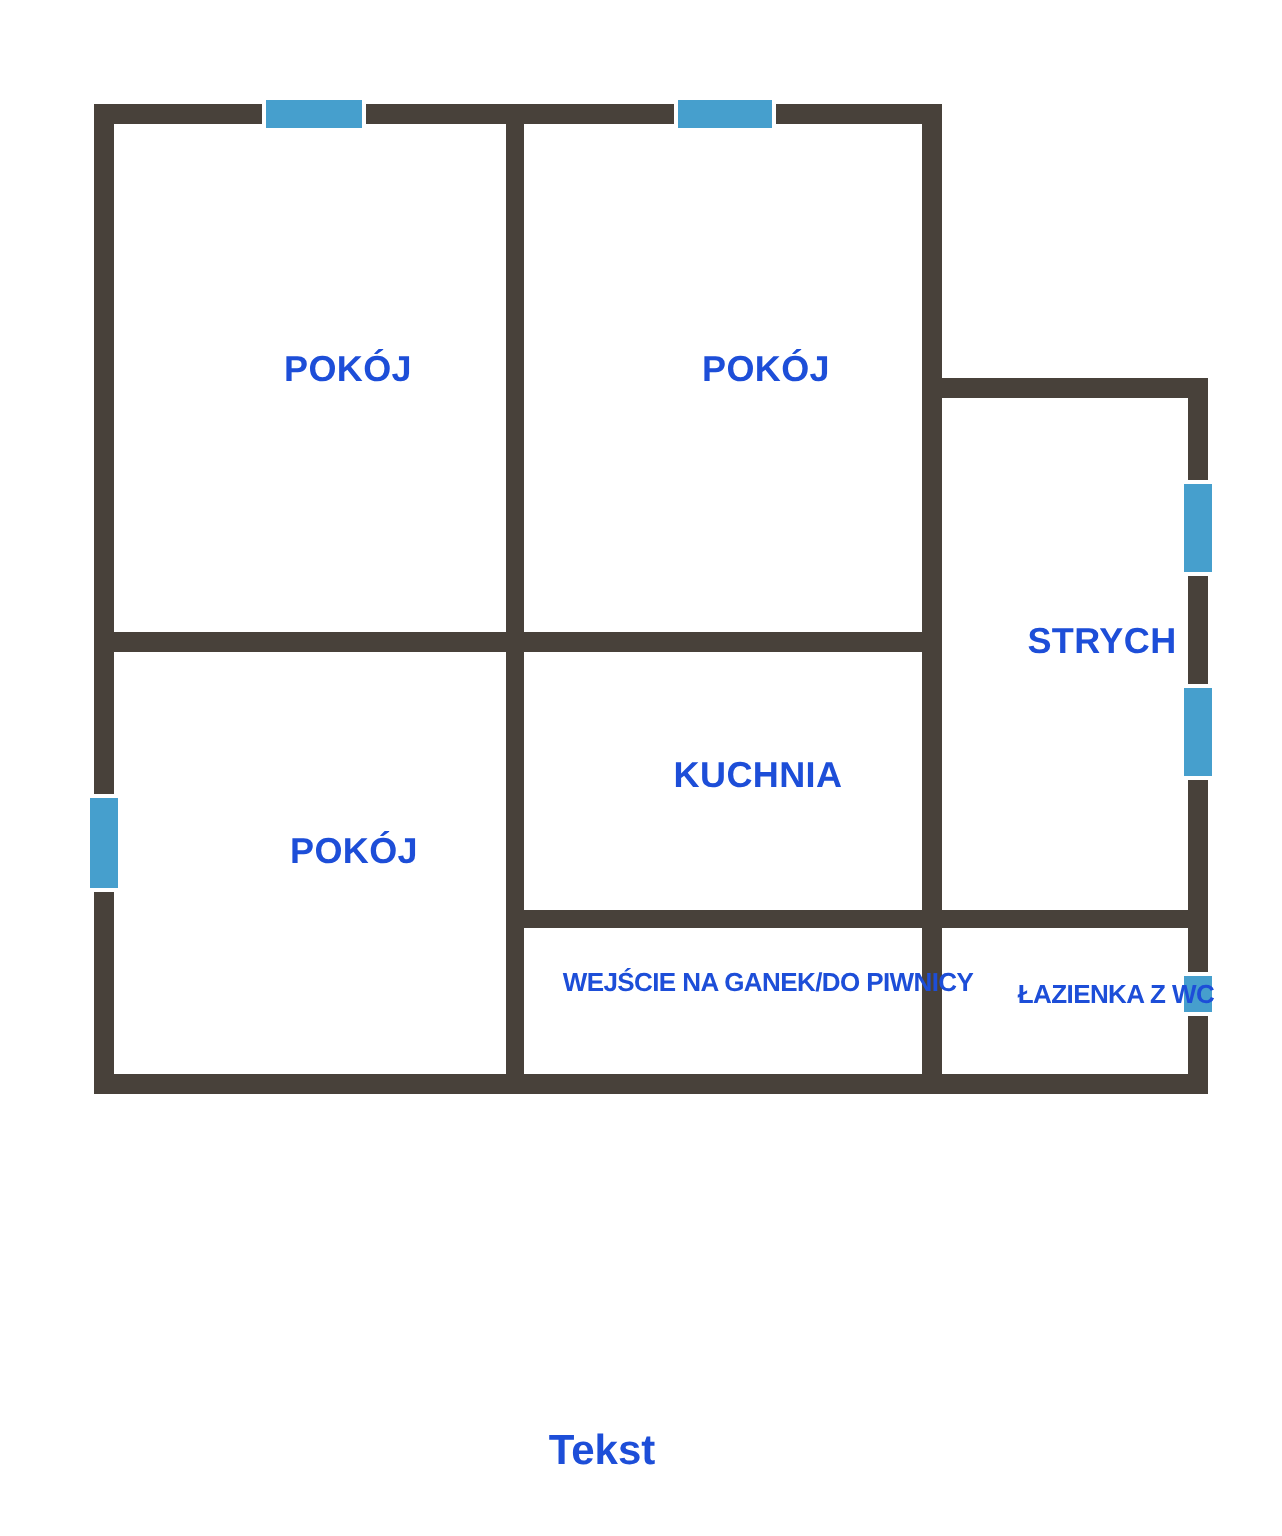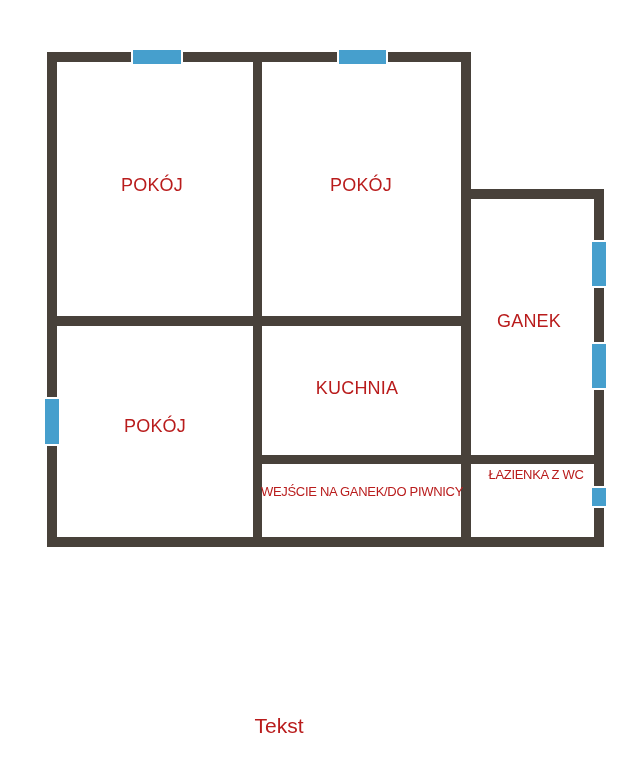--- a/index.html
+++ b/index.html
@@ -28,23 +28,24 @@
     border-left: 2px solid #ffffff;
     border-right: 2px solid #ffffff;
   }
   .window.v {
     border-top: 2px solid #ffffff;
     border-bottom: 2px solid #ffffff;
   }
   .label {
     position: absolute;
     transform: translate(-50%, -50%);
-    font-weight: normal;
-    color: #b91c1c;
+    font-weight: bold;
+    color: #1d4ed8;
     white-space: nowrap;
+    margin-left: 22px;
   }
   .label.large {
     font-size: 18px;
     letter-spacing: 0.2px;
   }
   .label.small {
     font-size: 13px;
     letter-spacing: -0.3px;
   }
   .label.caption {
@@ -70,20 +71,20 @@
       <div class="window h" style="left: 131px; top: 50px; width: 52px; height: 14px;"></div>
       <div class="window h" style="left: 337px; top: 50px; width: 51px; height: 14px;"></div>
       <div class="window v" style="left: 45px; top: 397px; width: 14px; height: 49px;"></div>
       <div class="window v" style="left: 592px; top: 240px; width: 14px; height: 48px;"></div>
       <div class="window v" style="left: 592px; top: 342px; width: 14px; height: 48px;"></div>
       <div class="window v" style="left: 592px; top: 486px; width: 14px; height: 22px;"></div>
     </div>
   <div id="labels">
       <div class="label large" style="left: 152px; top: 185px;">POKÓJ</div>
       <div class="label large" style="left: 361px; top: 185px;">POKÓJ</div>
-      <div class="label large" style="left: 529px; top: 321px;">GANEK</div>
+      <div class="label large" style="left: 529px; top: 321px;">STRYCH</div>
       <div class="label large" style="left: 357px; top: 388px; text-align: center;">KUCHNIA</div>
       <div class="label large" style="left: 155px; top: 426px;">POKÓJ</div>
       <div class="label small" style="left: 362px; top: 491px;">WEJŚCIE NA GANEK/DO PIWNICY</div>
-      <div class="label small" style="left: 536px; top: 474px;">ŁAZIENKA Z WC</div>
+      <div class="label small" style="left: 536px; top: 497px;">ŁAZIENKA Z WC</div>
       <div class="label caption" style="left: 279px; top: 726px;">Tekst</div>
     </div>
 </div>
 
 </body></html>

